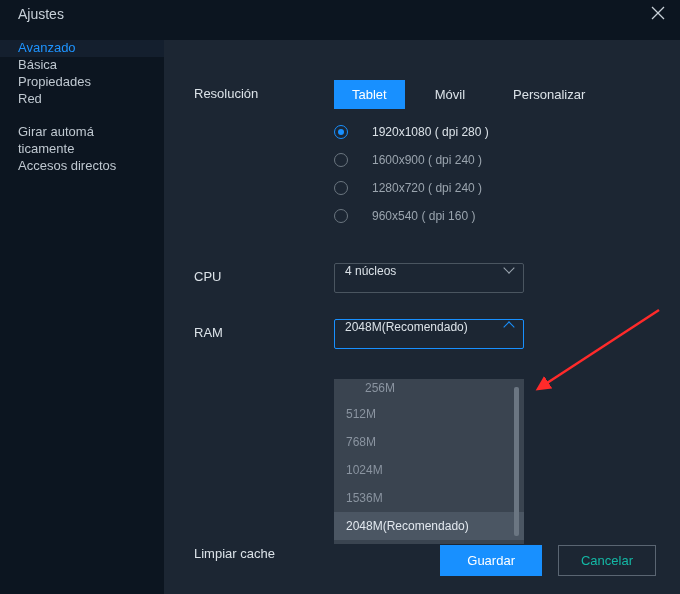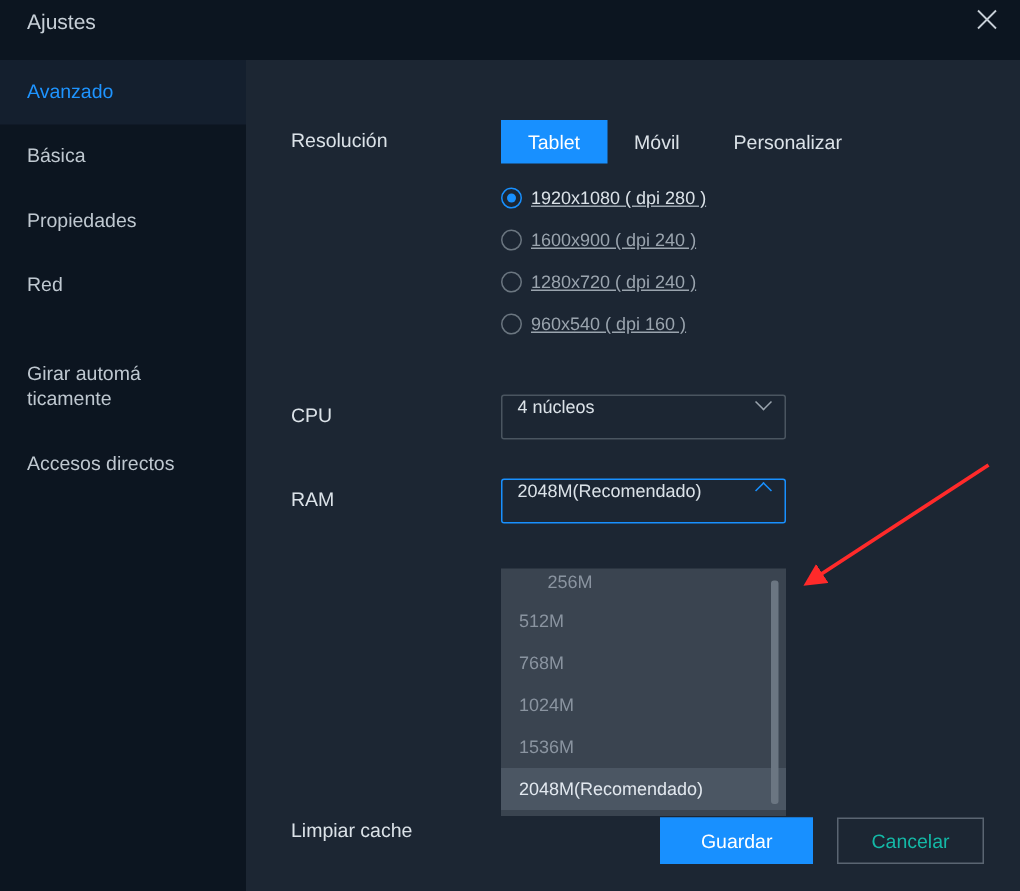--- a/index.html
+++ b/index.html
@@ -40,21 +40,21 @@
     .body {
       display: flex;
       height: 554px;
     }
     .sidebar {
       width: 164px;
       background: #0c1520;
       flex-shrink: 0;
     }
     .sidebar-item {
-      padding: 13px 18px;
+      padding: 0 18px;
       color: #bfc8d0;
       cursor: pointer;
       font-size: 13px;
       line-height: 1.3;
     }
     .sidebar-item.active {
       color: #1e94ff;
       background: #141f2e;
     }
     .content {
@@ -73,44 +73,43 @@
       color: #dbe2e8;
       font-size: 13px;
       padding-top: 6px;
       flex-shrink: 0;
     }
     .controls {
       flex: 1;
     }
     .tabs {
       display: flex;
-      gap: 0;
+      gap: 12px;
     }
     .tab {
       padding: 7px 18px;
       cursor: pointer;
       font-size: 13px;
       color: #dbe2e8;
     }
     .tab.active {
       background: #1890ff;
       color: #fff;
     }
     .radio-group {
       margin-top: 16px;
     }
     .radio-item {
       display: flex;
       align-items: center;
-      gap: 6px;
+      gap: 24px;
       margin-bottom: 14px;
       cursor: pointer;
       font-size: 12px;
       color: #9aa4ae;
-      text-decoration: underline;
     }
     .radio-circle {
       width: 14px;
       height: 14px;
       border-radius: 50%;
       border: 1.5px solid #6b7680;
       position: relative;
       flex-shrink: 0;
     }
     .radio-item.selected .radio-circle {

